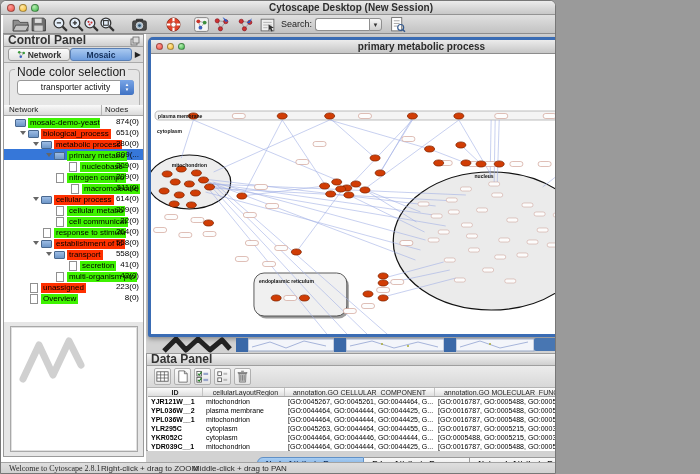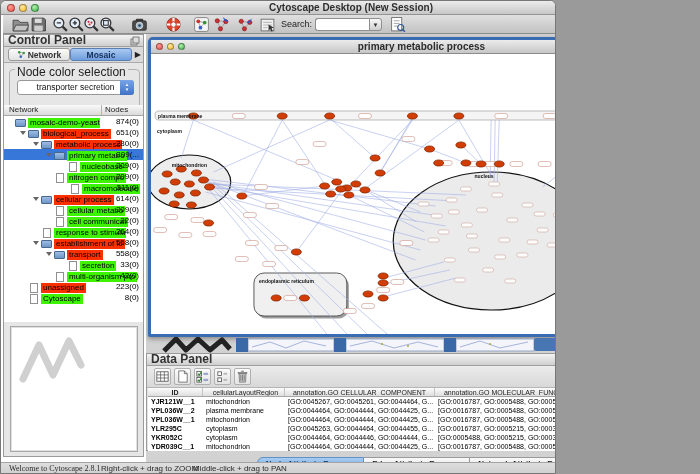--- a/index.html
+++ b/index.html
@@ -227,21 +227,21 @@
               <circle cx="3" cy="3" r="1.7" fill="#3a9a3a"></circle>
               <circle cx="9" cy="4" r="1.7" fill="#3a9a3a"></circle>
               <circle cx="5" cy="9" r="1.7" fill="#3a62c0"></circle>
             </svg></span><span>Network</span></span>
       <span class="tab sel tab-mosaic"><span>Mosaic</span></span>
       <span class="tab-arrow">▶</span>
     </div>
     <div class="groupbox">
       <span class="legend">Node color selection</span>
       <div class="combo">
-        <span>transporter secretion</span>
+        <span>transporter activity</span>
         <span class="combo-cap">▲<br>▼</span>
       </div>
       <div class="cbrow">
         <span class="cbox">✓</span>
         <span class="cblabel">Select nodes</span>
       </div>
     </div>
     <div class="tree-hd">
       <span class="c1">Network</span>
       <span class="div"></span>
@@ -254,24 +254,24 @@
         <div class="trow sel" style="padding-left: 42px;"><span class="exp"></span><span class="fold"></span><span class="chip green">primary metabo</span><span class="count">209(...</span></div>
         <div class="trow" style="padding-left: 55px;"><span class="exp none"></span><span class="file"></span><span class="chip green">nucleobase-</span><span class="count">209(0)</span></div>
         <div class="trow" style="padding-left: 42px;"><span class="exp none"></span><span class="file"></span><span class="chip green">nitrogen compo</span><span class="count">209(0)</span></div>
         <div class="trow" style="padding-left: 57px;"><span class="exp none"></span><span class="file"></span><span class="chip green">macromolecule</span><span class="count">311(0)</span></div>
         <div class="trow" style="padding-left: 29px;"><span class="exp"></span><span class="fold"></span><span class="chip red">cellular process</span><span class="count">614(0)</span></div>
         <div class="trow" style="padding-left: 42px;"><span class="exp none"></span><span class="file"></span><span class="chip green">cellular metabo</span><span class="count">209(0)</span></div>
         <div class="trow" style="padding-left: 42px;"><span class="exp none"></span><span class="file"></span><span class="chip green">cell communicat</span><span class="count">22(0)</span></div>
         <div class="trow" style="padding-left: 29px;"><span class="exp none"></span><span class="file"></span><span class="chip green">response to stimulu</span><span class="count">264(0)</span></div>
         <div class="trow" style="padding-left: 29px;"><span class="exp"></span><span class="fold"></span><span class="chip red">establishment of lo</span><span class="count">558(0)</span></div>
         <div class="trow" style="padding-left: 42px;"><span class="exp"></span><span class="fold"></span><span class="chip red">transport</span><span class="count">558(0)</span></div>
-        <div class="trow" style="padding-left: 55px;"><span class="exp none"></span><span class="file"></span><span class="chip green">secretion</span><span class="count">33(0)</span></div>
+        <div class="trow" style="padding-left: 55px;"><span class="exp none"></span><span class="file"></span><span class="chip green">secretion</span><span class="count">41(0)</span></div>
         <div class="trow" style="padding-left: 42px;"><span class="exp none"></span><span class="file"></span><span class="chip green">multi-organism pro</span><span class="count">42(0)</span></div>
         <div class="trow" style="padding-left: 16px;"><span class="exp none"></span><span class="file"></span><span class="chip red">unassigned</span><span class="count">223(0)</span></div>
-        <div class="trow" style="padding-left: 16px;"><span class="exp none"></span><span class="file"></span><span class="chip green">Cytoscape</span><span class="count">8(0)</span></div>
+        <div class="trow" style="padding-left: 16px;"><span class="exp none"></span><span class="file"></span><span class="chip green">Overview</span><span class="count">8(0)</span></div>
       </div>
     <div class="birdseye">
       <svg width="126" height="64" viewBox="0 0 126 64" style="margin-top:4px">
         <polyline points="12,48 28,14 42,44 58,10 70,34" fill="none" stroke="#d0d0d0" stroke-width="7" stroke-linejoin="round" stroke-linecap="round"></polyline>
       </svg>
     </div>
   </div>
 
   <div class="ws">
     <div class="nwin">

